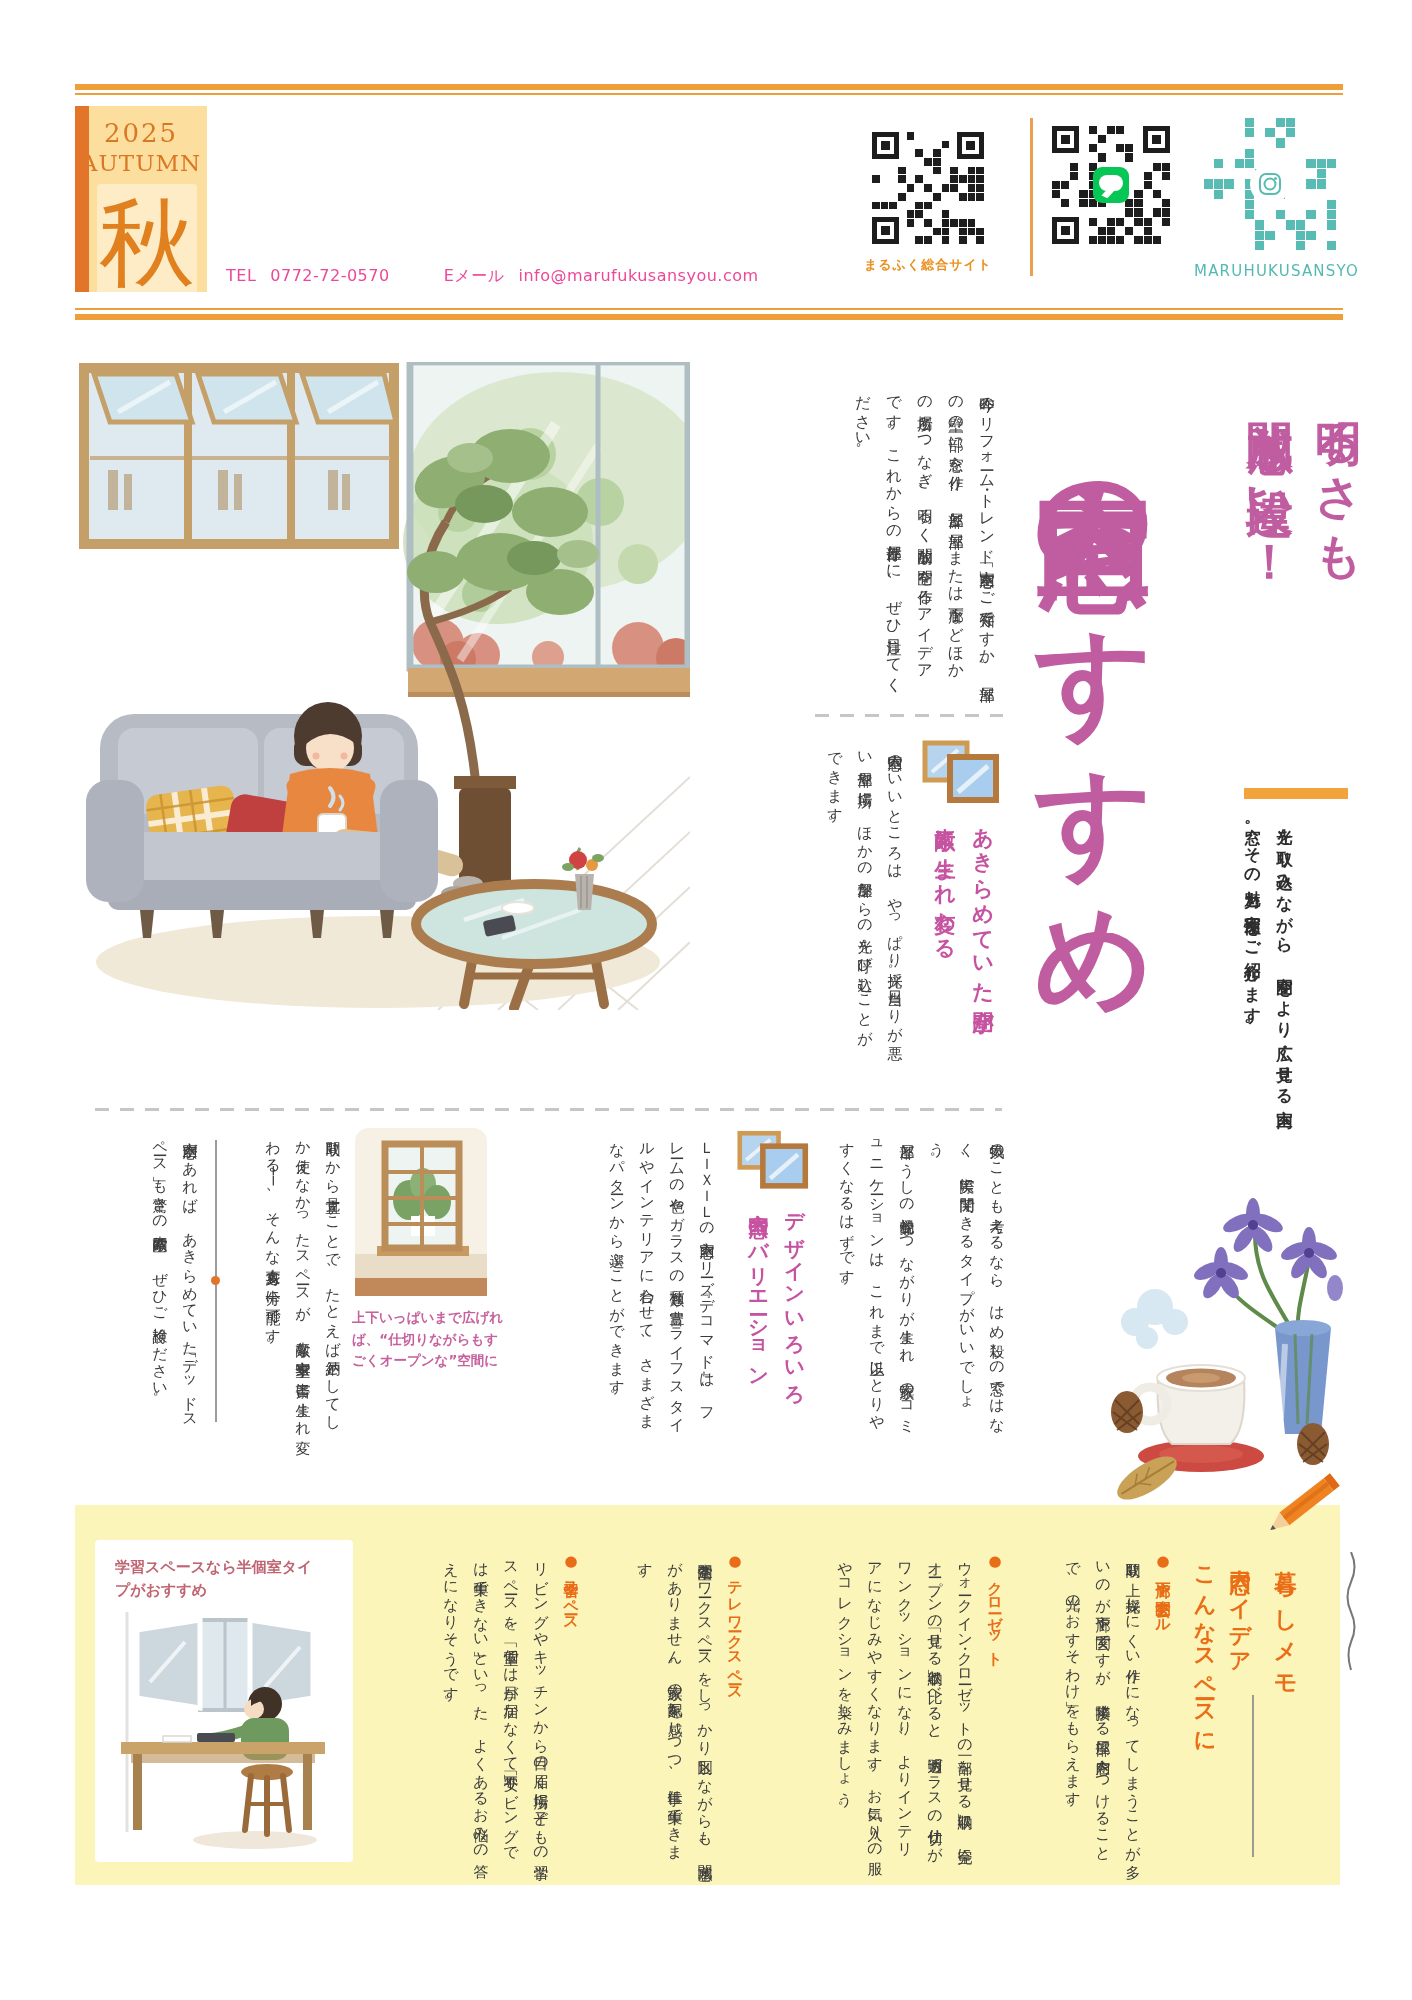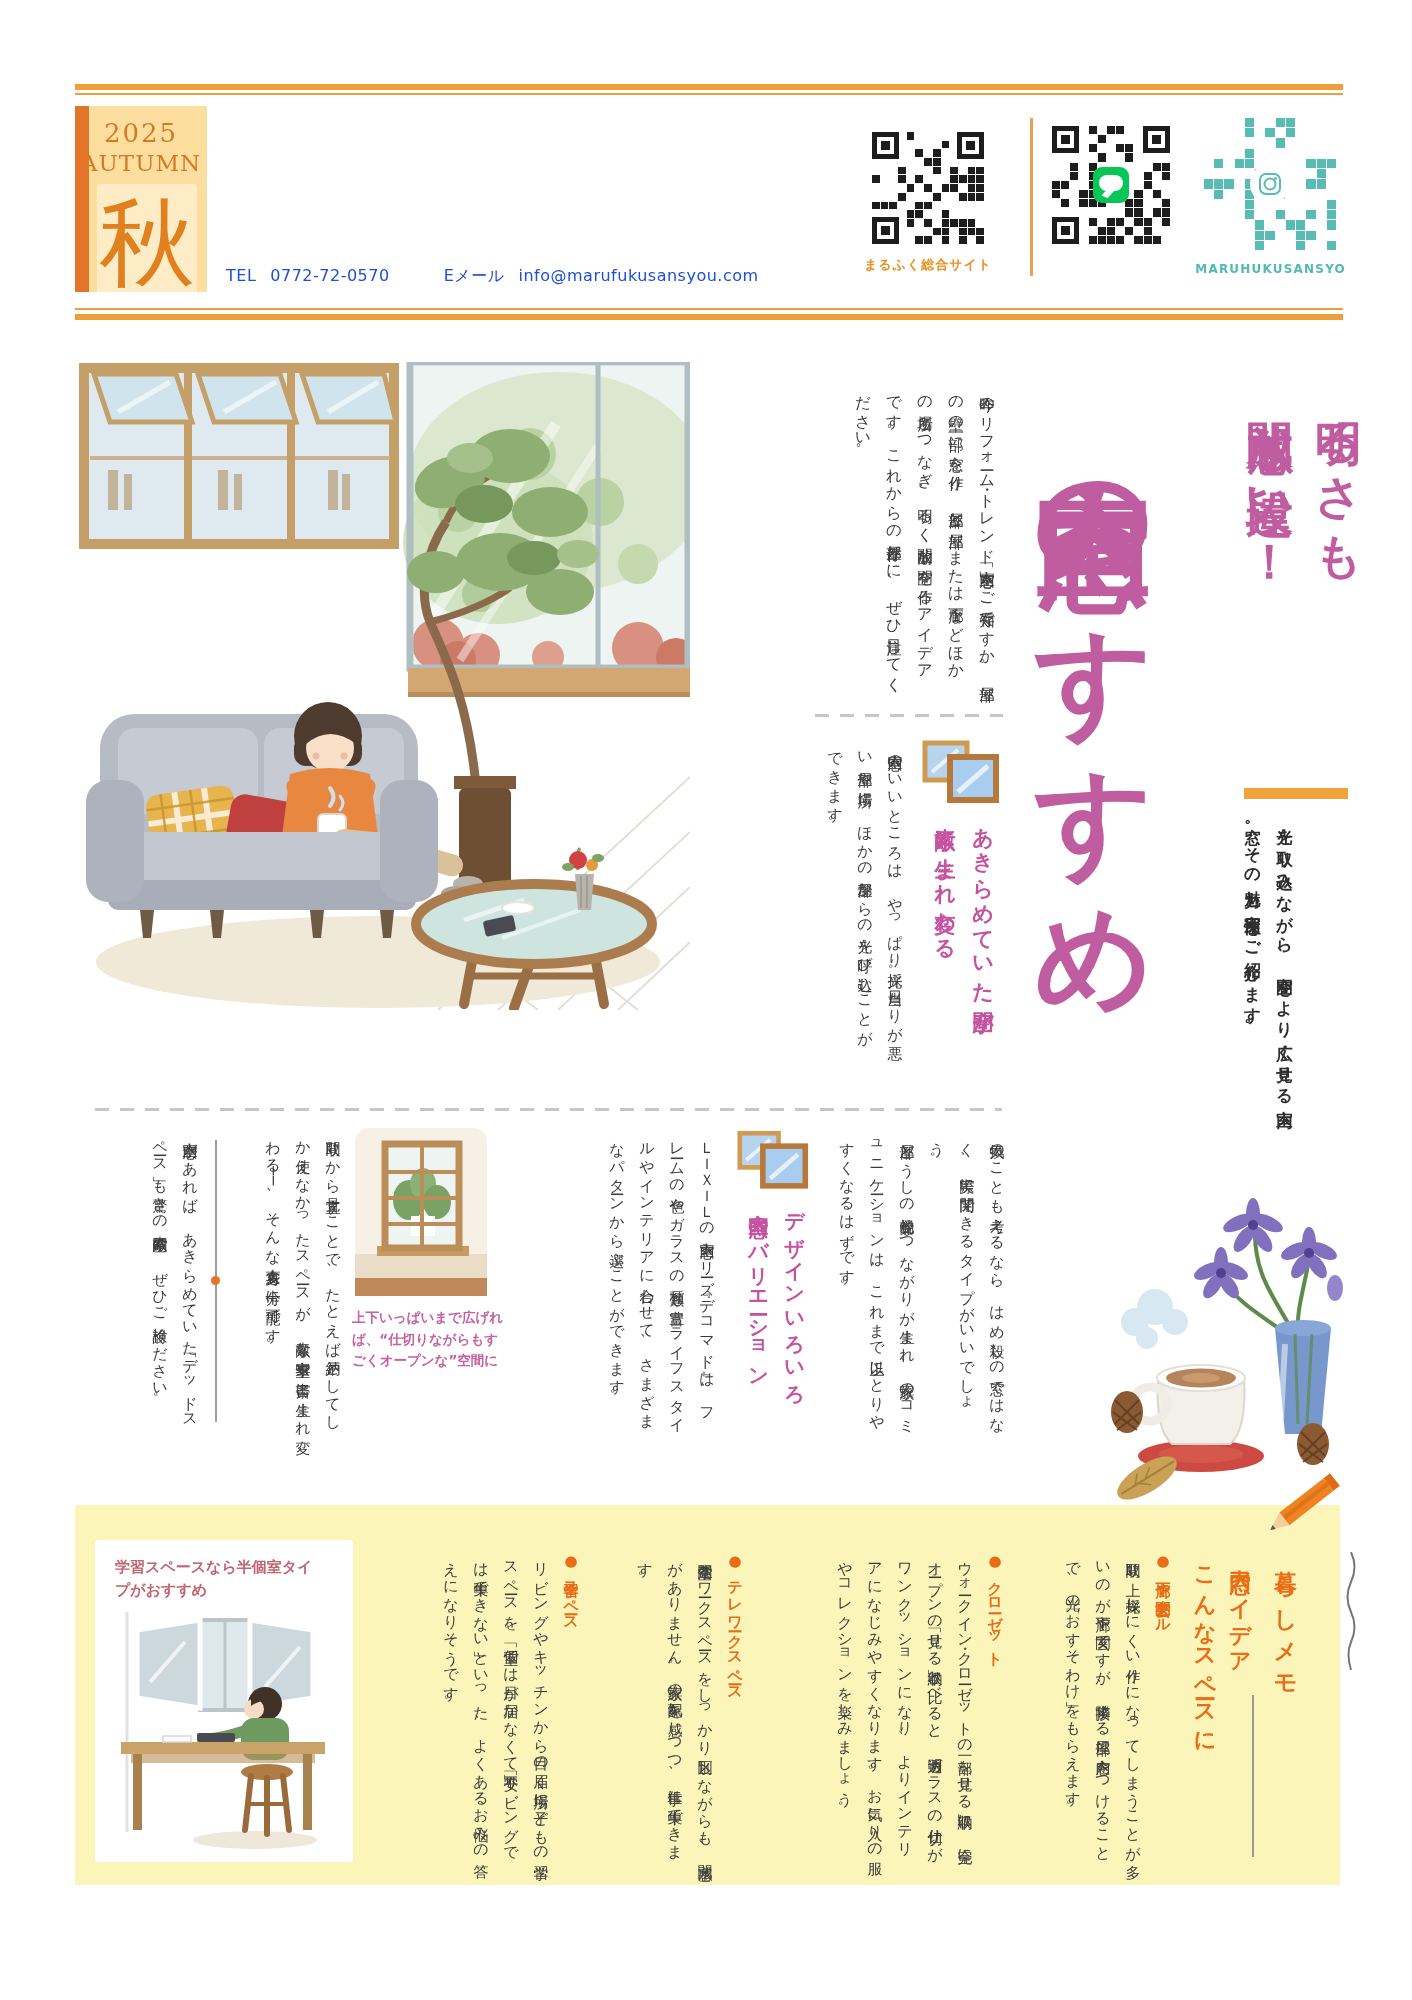--- a/index.html
+++ b/index.html
@@ -15,21 +15,21 @@
   .badge-bar{position:absolute;left:0;top:0;width:14px;height:100%;background:#e2752a;}
   .badge-year{font-family:"DejaVu Serif",serif;color:#d97823;font-size:26px;text-align:center;
               letter-spacing:2px;margin-top:12px;}
   .badge-season{font-family:"DejaVu Serif",serif;color:#d97823;font-size:23px;text-align:center;
               letter-spacing:1px;margin-top:2px;}
   .badge-kanji-wrap{margin:8px 10px 0 22px;background:rgba(255,255,255,.42);border-radius:4px;
               height:118px;display:flex;align-items:center;justify-content:center;}
   .badge-kanji{font-family:"DejaVu Serif",serif;color:#e0801f;font-size:96px;line-height:1;}
   .masthead{font-size:86px;font-weight:700;color:#141414;letter-spacing:4px;line-height:1;}
   .publine{font-size:17px;color:#333;letter-spacing:1px;}
-  .contact{font-size:16px;color:#1d4ed8;display:flex;gap:14px;letter-spacing:.5px;}
+  .contact{font-size:16px;color:#ec4899;display:flex;gap:14px;letter-spacing:.5px;}
   .qr{background:#fff;color:#1d1d1d;}
   .qr-fill{position:absolute;inset:0;display:grid;grid-template-rows:repeat(13,1fr);
            grid-template-columns:repeat(13,1fr);gap:1px;}
   .qr-fill i{background:currentColor;}
   .qr .f{position:absolute;width:27px;height:27px;border:5px solid currentColor;
          box-sizing:border-box;background:#fff;}
   .qr .f::after{content:"";position:absolute;inset:4px;background:currentColor;}
   .f.tl{left:0;top:0}.f.tr{right:0;top:0}.f.bl{left:0;bottom:0}
   .line-c{position:absolute;left:50%;top:50%;transform:translate(-50%,-50%);width:36px;height:36px;
           background:#06c755;border-radius:9px;}
@@ -37,21 +37,21 @@
   .line-c::before{content:"";position:absolute;left:11px;bottom:6px;width:8px;height:8px;background:#fff;
           transform:skew(-30deg) rotate(20deg);}
   .qr-teal{color:#58bcb5;border-radius:16px;}
   .ig-c{position:absolute;left:50%;top:50%;transform:translate(-50%,-50%);width:40px;height:40px;
         background:#fff;border-radius:50%;}
   .ig-g{position:absolute;inset:9px;border:2.5px solid #58bcb5;border-radius:7px;}
   .ig-g::after{content:"";position:absolute;left:50%;top:50%;transform:translate(-50%,-50%);
         width:9px;height:9px;border:2.5px solid #58bcb5;border-radius:50%;}
   .ig-g::before{content:"";position:absolute;right:2px;top:2px;width:3px;height:3px;background:#58bcb5;border-radius:50%;}
   .qr-label{font-size:13px;font-weight:700;color:#e9901f;text-align:center;letter-spacing:1px;}
-  .ig-label{font-size:12px;font-weight:700;color:#54b9b2;text-align:right;letter-spacing:1.2px;}
+  .ig-label{font-size:15px;font-weight:400;color:#54b9b2;text-align:center;letter-spacing:1.2px;}
 
   
   .body-v{font-size:15px;line-height:30px;letter-spacing:1px;color:#3c3c3c;}
   .lead-v{font-size:15.5px;line-height:31px;letter-spacing:1px;color:#3c3c3c;}
   .headline-sub{font-size:47px;line-height:69px;font-weight:800;color:#c05da1;letter-spacing:3px;}
   .headline-main{font-size:116px;line-height:1;font-weight:800;color:#c05da1;letter-spacing:7px;}
   .intro-v{font-size:16.5px;line-height:32px;font-weight:600;letter-spacing:2px;color:#2e2e2e;}
   .sec-h{font-size:21px;line-height:38px;font-weight:800;color:#c653a1;letter-spacing:2px;}
   .dash{height:3px;background:repeating-linear-gradient(90deg,#c6c6c6 0 14px,transparent 14px 25px);}
   .vline{background:#9b9b94;}

